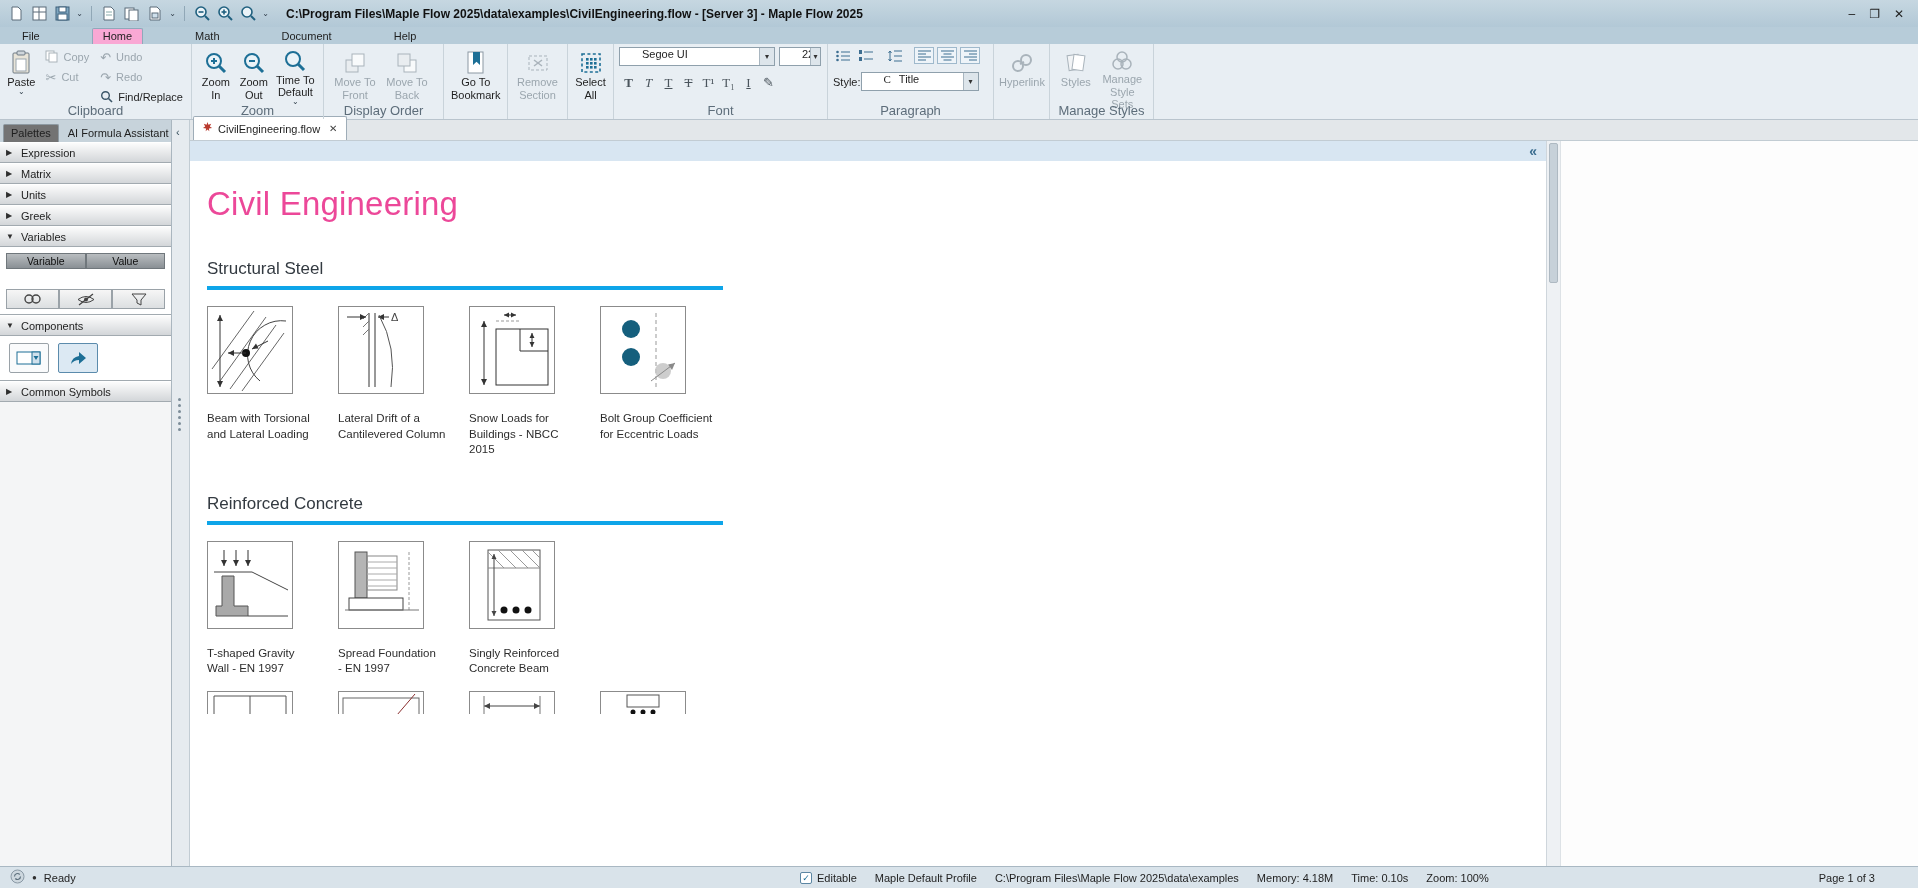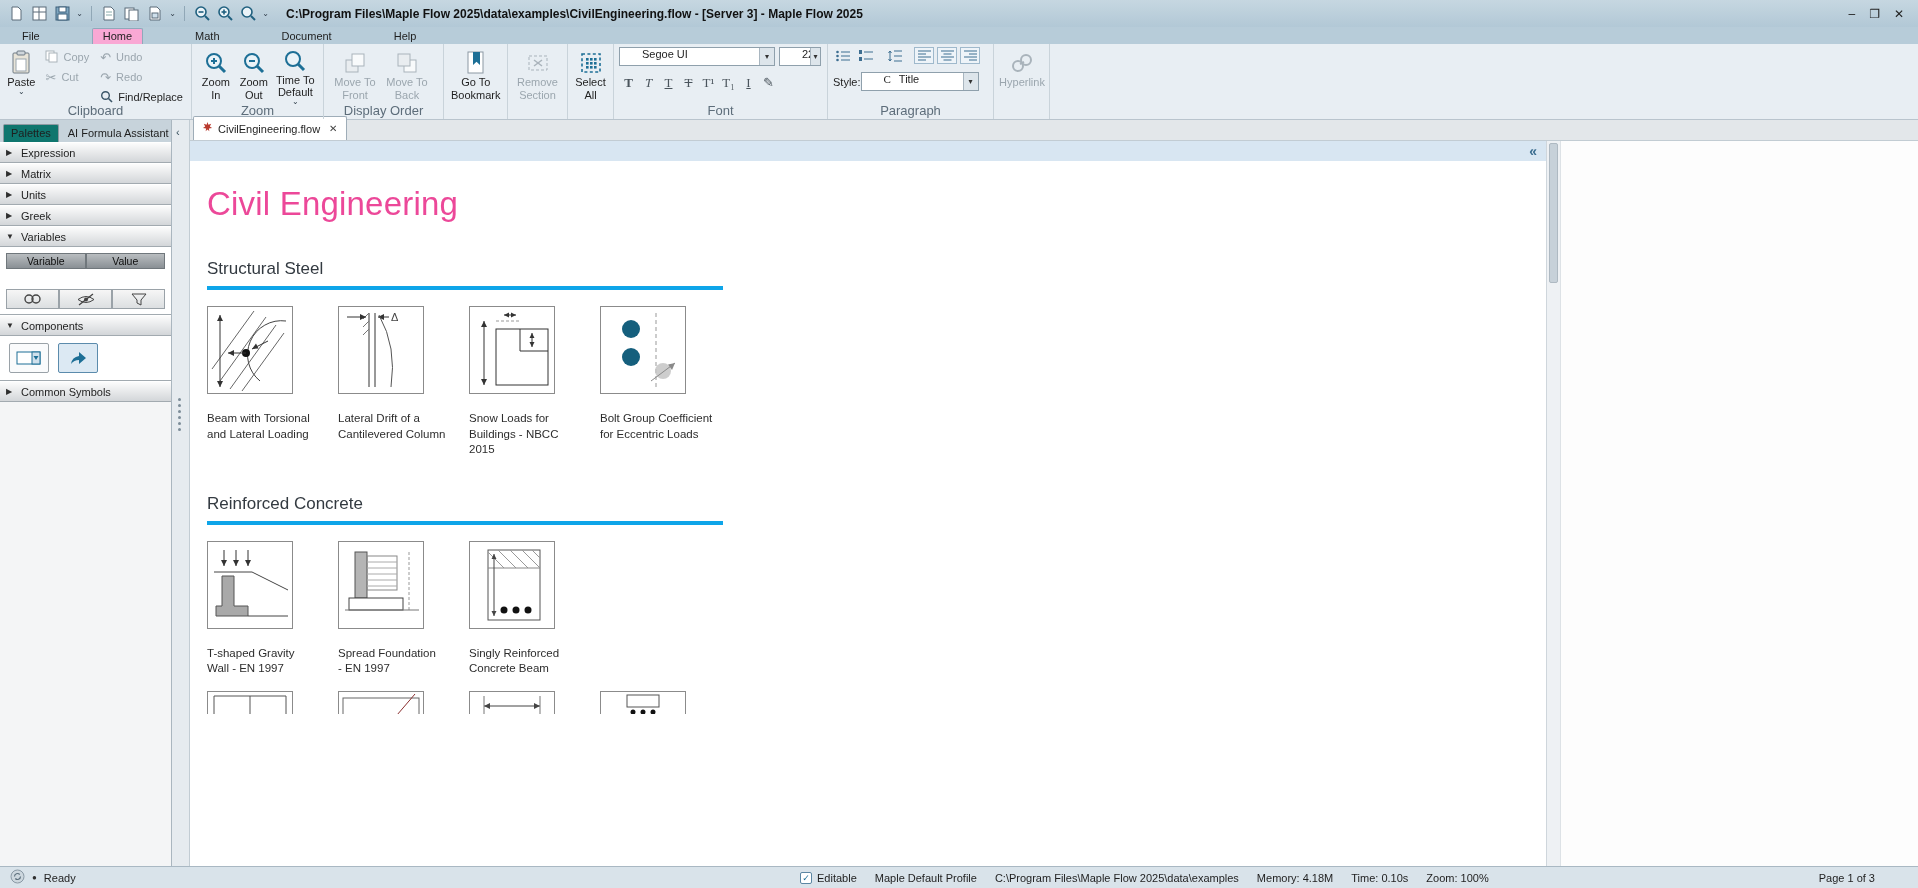--- a/index.html
+++ b/index.html
@@ -46,21 +46,21 @@
   .pbtn.boxed { border:1px solid #9fb9cc; background:#eef4f9; }
   .stylerow { display:flex; align-items:center; margin-top:8px; font-size:11px; }
   .rgroup-fill { flex:1; border-right:none; }
 
   
   .main { flex:1; display:flex; min-height:0; }
 
   .sidebar { width:172px; flex:0 0 auto; background:#eef1f3; border-right:1px solid #aab6bf; display:flex; flex-direction:column; }
   .side-tabs { height:22px; flex:0 0 auto; background:#c7d3db; display:flex; align-items:flex-end; padding-left:3px; gap:2px; }
   .stab { font-size:11px; padding:2px 7px 3px; white-space:nowrap; }
-  .stab.active { background:#0f766e; border:1px solid #8e9aa2; border-bottom:none; border-radius:2px 2px 0 0; }
+  .stab.active { background:#737373; border:1px solid #8e9aa2; border-bottom:none; border-radius:2px 2px 0 0; }
   .pal-head { height:21px; flex:0 0 auto; background:linear-gradient(#fcfcfc,#d3d6d9); border-bottom:1px solid #a2aab0; border-top:1px solid #ffffff; display:flex; align-items:center; gap:6px; padding:0 6px; font-size:11px; }
   .tri { font-size:8px; color:#2e2e2e; width:9px; }
   .vars-body { background:#fff; border-bottom:1px solid #a2aab0; padding-bottom:5px; flex:0 0 auto; }
   .vars-cols { display:flex; margin:6px 6px 0; }
   .vcol { flex:1; background:linear-gradient(#b9bdc0,#8a9095); border:1px solid #70777c; text-align:center; font-size:10.5px; padding:1px 0; color:#0d0d0d; }
   .vars-space { height:20px; }
   .vtools { display:flex; margin:0 6px; }
   .vtool { flex:1; height:20px; background:linear-gradient(#f6f6f6,#dcdfe1); border:1px solid #9aa2a8; display:flex; align-items:center; justify-content:center; }
   .comp-body { background:#fff; border-bottom:1px solid #a2aab0; padding:7px 9px; display:flex; gap:9px; flex:0 0 auto; }
   .comp-btn { width:40px; height:30px; border:1px solid #9aa2a8; background:#fafbfc; display:flex; align-items:center; justify-content:center; border-radius:2px; }
@@ -458,20 +458,43 @@
                 <circle cx="17" cy="9" r="5"></circle>
                 <line x1="11" y1="13" x2="15" y2="11"></line>
               </g>
             </svg>
         </span>
         <span>Hyperlink</span>
       </div>
       <div class="glabel"></div>
     </div>
 
+    <div class="rgroup" style="width:104px">
+      <div class="bigbtn disabled" style="width:42px">
+        <span class="ictop">
+          <svg width="24" height="24">
+              <rect x="4" y="4" width="11" height="15" fill="#f2f4f6" stroke="#a9b3bb" transform="rotate(-8 9 11)"></rect>
+              <rect x="9" y="4" width="11" height="15" fill="#fff" stroke="#a9b3bb" transform="rotate(8 14 11)"></rect>
+            </svg>
+        </span>
+        <span>Styles</span>
+      </div>
+      <div class="bigbtn disabled pre" style="width:52px">
+        <span class="ictop">
+          <svg width="24" height="24">
+              <circle cx="12" cy="8" r="5" fill="none" stroke="#a9b3bb" stroke-width="1.5"></circle>
+              <circle cx="8" cy="15" r="5" fill="none" stroke="#a9b3bb" stroke-width="1.5"></circle>
+              <circle cx="16" cy="15" r="5" fill="none" stroke="#a9b3bb" stroke-width="1.5"></circle>
+            </svg>
+        </span>
+        <span class="pre">Manage
+Style Sets</span>
+      </div>
+      <div class="glabel">Manage Styles</div>
+    </div>
 
     <div class="rgroup rgroup-fill"></div>
   </div>
 
   <div class="main">
 
     <div class="sidebar">
       <div class="side-tabs">
         <span class="stab active">Palettes</span>
         <span class="stab">AI Formula Assistant</span>

